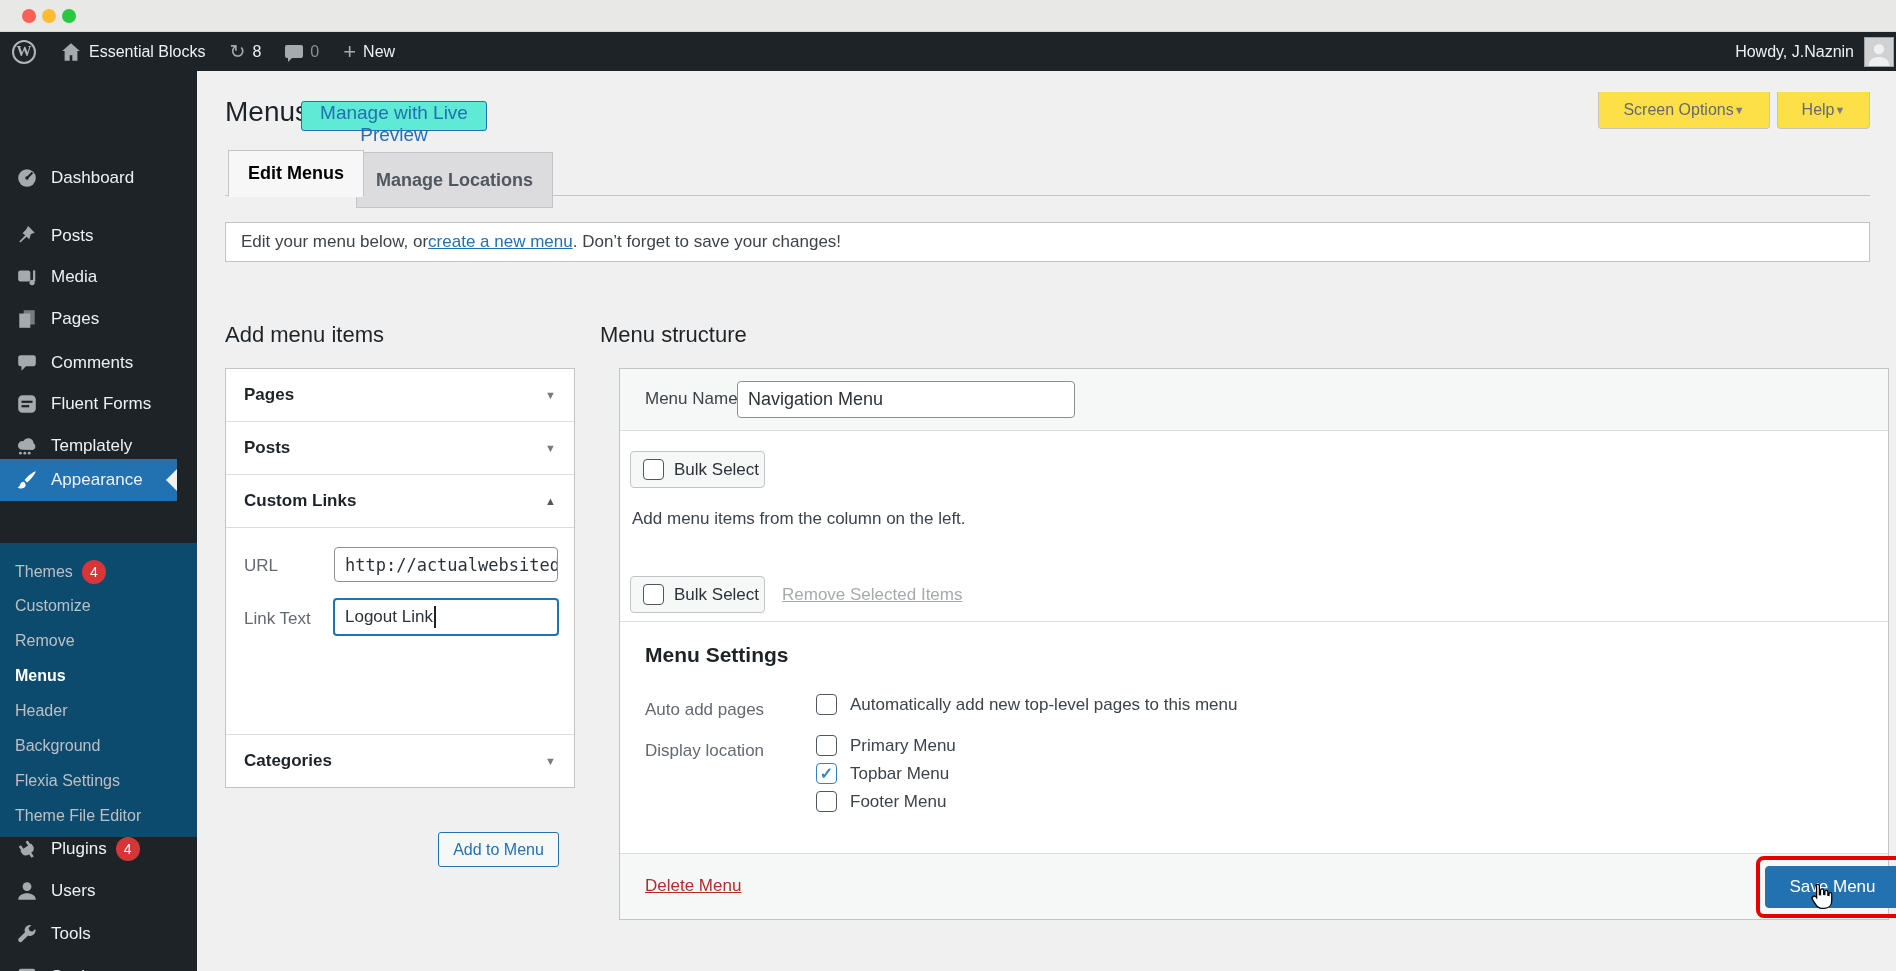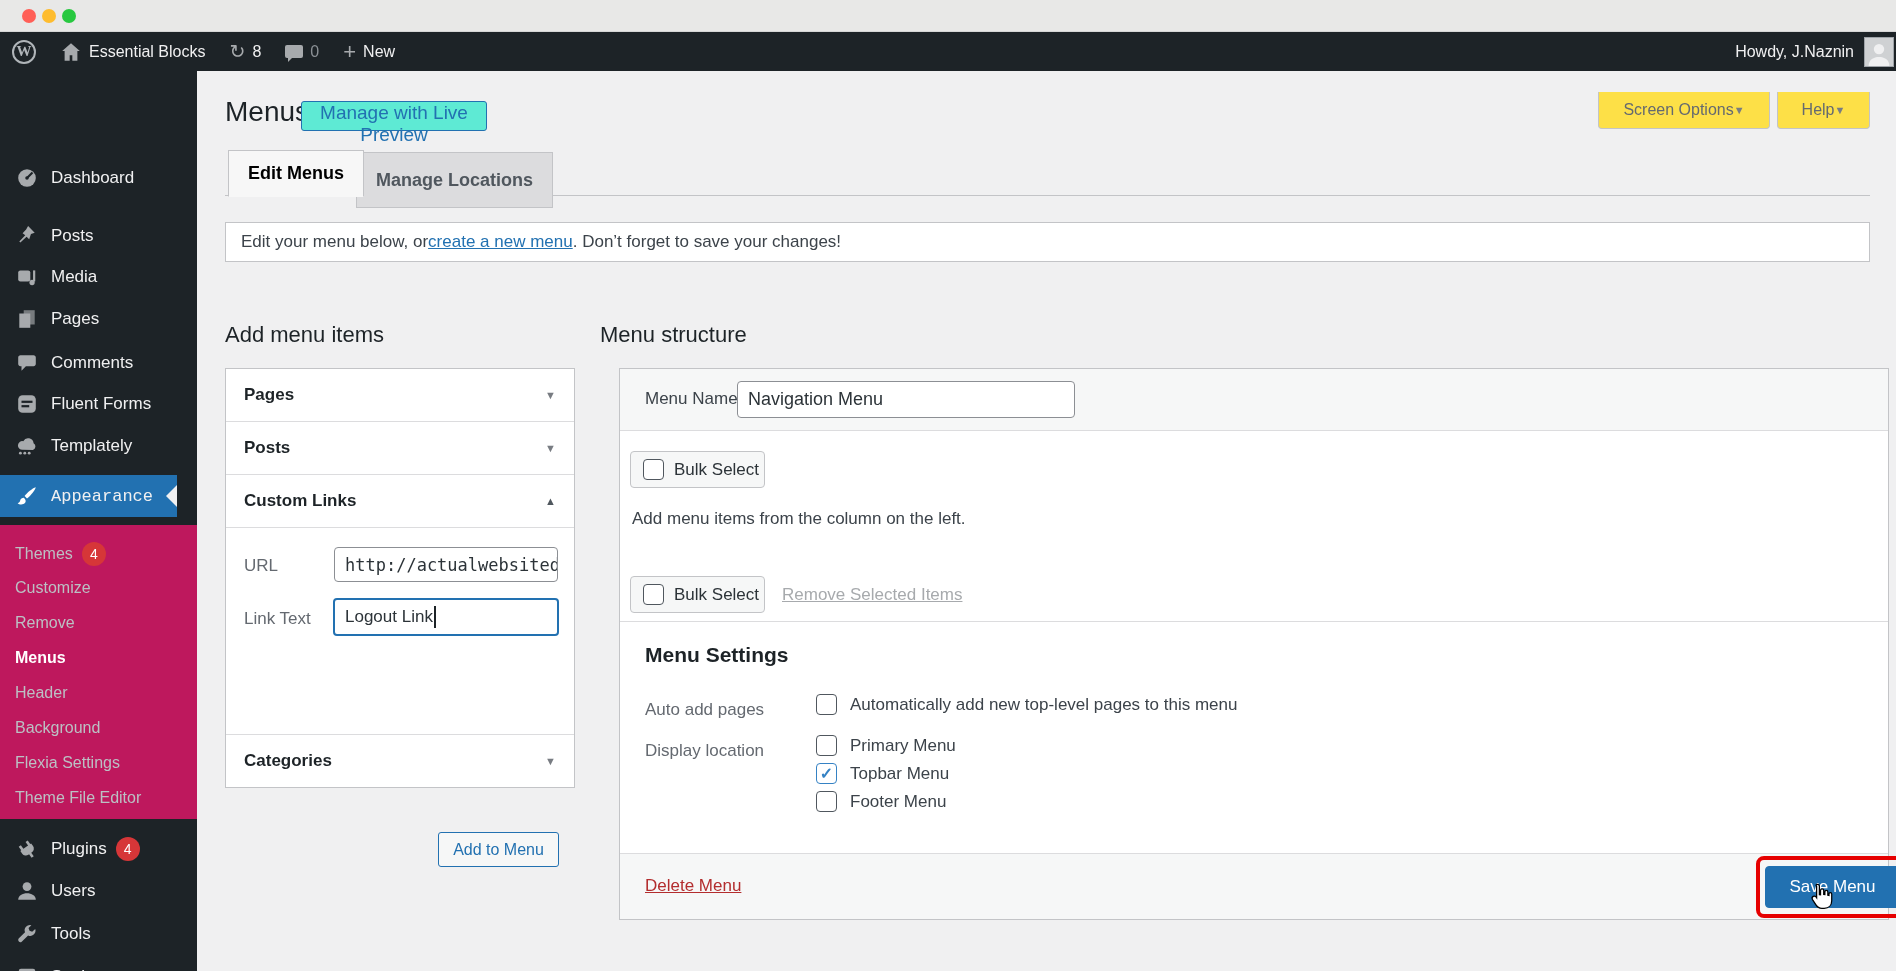--- a/index.html
+++ b/index.html
@@ -29,21 +29,21 @@
   .avatar { width:30px; height:30px; background:#cfd1d3; border:1px solid #9ea3a8; display:flex; align-items:flex-end; justify-content:center; overflow:hidden; }
   
   .sidebar { position:absolute; left:0; top:71px; width:197px; height:900px; background:#1d2327; color:#f0f0f1; font-size:17px; }
   .sb-item { position:absolute; left:0; width:177px; height:42px; display:flex; align-items:center; color:#f0f0f1; cursor:pointer; }
   .sb-icon { width:30px; margin-left:12px; margin-right:9px; display:flex; justify-content:center; }
   .sb-icon svg { width:22px; height:22px; fill:#a7aaad; }
   .sb-appearance { background:#2271b1; }
   .sb-appearance .sb-icon svg { fill:#ffffff; }
   .sb-appearance::after { content:""; position:absolute; right:0; top:50%; margin-top:-11px; border:11px solid transparent; border-right:11px solid #f0f0f1; }
   .badge { background:#d63638; color:#fff; border-radius:50%; min-width:24px; height:24px; line-height:24px; text-align:center; font-size:14px; margin-left:9px; display:inline-block; }
-  .submenu { position:absolute; left:0; top:454px; width:197px; height:294px; background:#be185d; }
+  .submenu { position:absolute; left:0; top:472px; width:197px; height:294px; background:#0c4a6e; }
   .sm-item { position:absolute; left:15px; color:#bcc0c4; font-size:16px; cursor:pointer; white-space:nowrap; }
   .sm-current { color:#ffffff; font-weight:bold; }
   
   .content { position:absolute; left:197px; top:71px; width:1699px; height:900px; }
   .screen-meta-btn { position:absolute; top:0; height:37px; background:#fde047; border:1px solid #c3c4c7; border-top:none; border-radius:0 0 4px 4px; display:flex; align-items:center; justify-content:center; gap:0; color:#646970; font-size:16px; cursor:pointer;margin-top:21px; }
   .chev { font-size:11px; color:#787c82; }
   .page-title { position:absolute; left:28px; top:25px; font-size:28px; font-weight:400; color:#1d2327; }
   .btn-outline { background:#5eead4; border:1px solid #2271b1; color:#2271b1; border-radius:3px; font-size:19px; cursor:pointer; font-family:"Liberation Sans", sans-serif; }
   .live-preview { position:absolute; left:104px; top:30px; width:186px; height:30px; }
   .tabline { position:absolute; left:28px; top:124px; width:1645px; border-bottom:1px solid #c3c4c7; }
@@ -185,21 +185,21 @@
     <span class="sb-icon">
         <svg viewBox="0 0 20 20">
           <path d="M6 13.5a4 4 0 1 1 .6-7.9A5 5 0 0 1 16 7.6a3.3 3.3 0 0 1-.6 6z" fill="#a7aaad"></path>
           <circle cx="4" cy="16.5" r="1.3" fill="#a7aaad"></circle>
           <circle cx="8" cy="16.5" r="1.3" fill="#a7aaad"></circle>
           <circle cx="12" cy="16.5" r="1.3" fill="#a7aaad"></circle>
         </svg>
       </span>
     <span>Templately</span>
   </div>
-  <div class="sb-item sb-appearance" style="top:404px;font-family:Liberation Mono, monospace;">
+  <div class="sb-item sb-appearance" style="top:388px;">
     <span class="sb-icon">
         <svg viewBox="0 0 20 20">
           <path d="M18 2c-3.2 1-8 5-10.2 8l2.2 2.2C13 10 17 5.2 18 2z" fill="#fff"></path>
           <path d="M7.2 11.5c-1.8 0-3 .9-3.4 2.6-.3 1.2-1 2-2.3 2.4 1.4 1.6 5.3 1.7 6.8-.3.9-1.3.7-3-1.1-4.7z" fill="#fff"></path>
         </svg>
       </span>
     <span>Appearance</span>
   </div>
   <div class="submenu">
     <div class="sm-item" style="top:17px;display:flex;align-items:center;">

